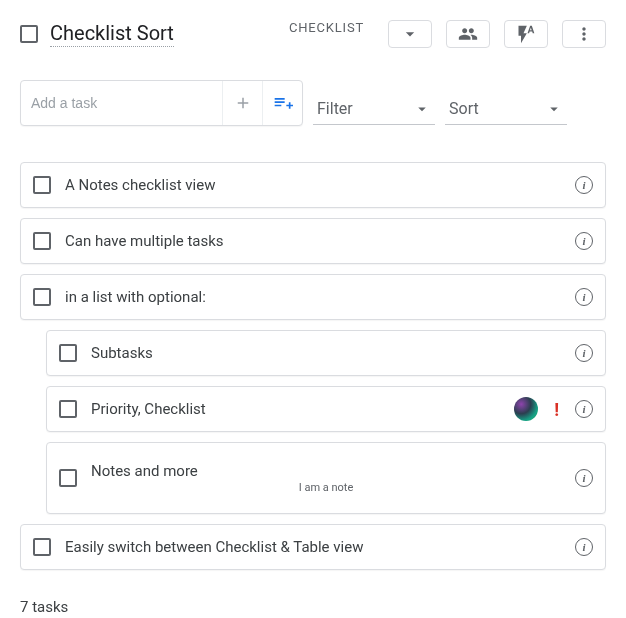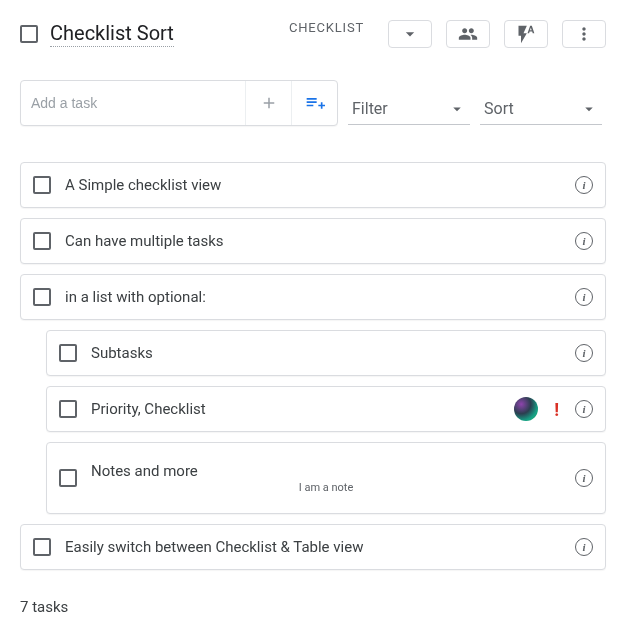--- a/index.html
+++ b/index.html
@@ -67,21 +67,21 @@
     align-items: center;
     gap: 10px;
     margin-bottom: 36px;
   }
   .add-task-box {
     display: flex;
     align-items: center;
     border: 1px solid #dadce0;
     border-radius: 4px;
     height: 46px;
-    width: 318px;
+    width: 283px;
     background: #fff;
     box-shadow: 0 1px 1px rgba(0,0,0,0.04);
   }
   .add-task-input {
     border: none;
     outline: none;
     flex: 1;
     height: 100%;
     padding: 0 10px;
     font-size: 14px;
@@ -204,21 +204,21 @@
     <svg width="18" height="18" viewBox="0 0 24 24">
         <path fill="#5f6368" d="M7 10l5 5 5-5z"></path>
       </svg>
   </div>
 </div>
 
 <div class="list" id="task-list">
     <div class="task">
       <span class="checkbox"></span>
       <div class="task-body">
-        <span class="task-title">A Simple checklist view</span>
+        <span class="task-title">A Notes checklist view</span>
       </div>
       <span class="info-icon">i</span>
     </div>
     <div class="task">
       <span class="checkbox"></span>
       <div class="task-body">
         <span class="task-title">Can have multiple tasks</span>
       </div>
       <span class="info-icon">i</span>
     </div>

